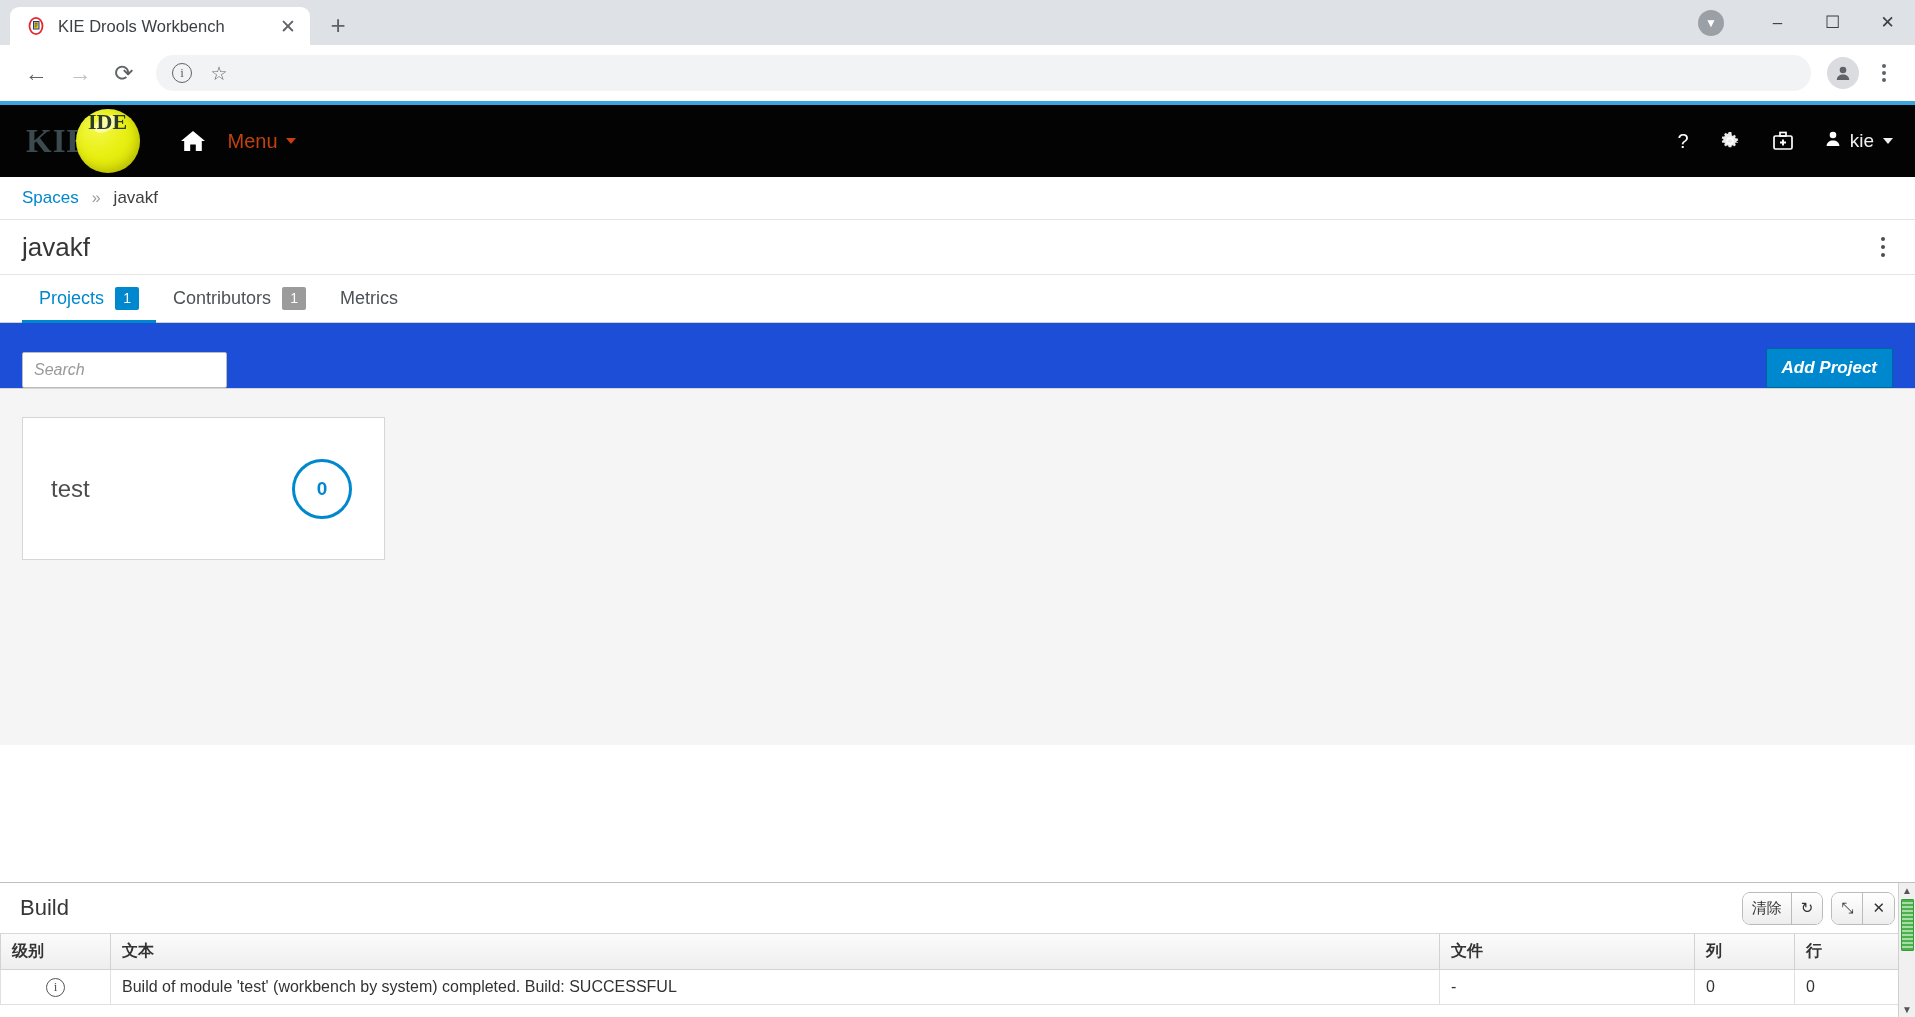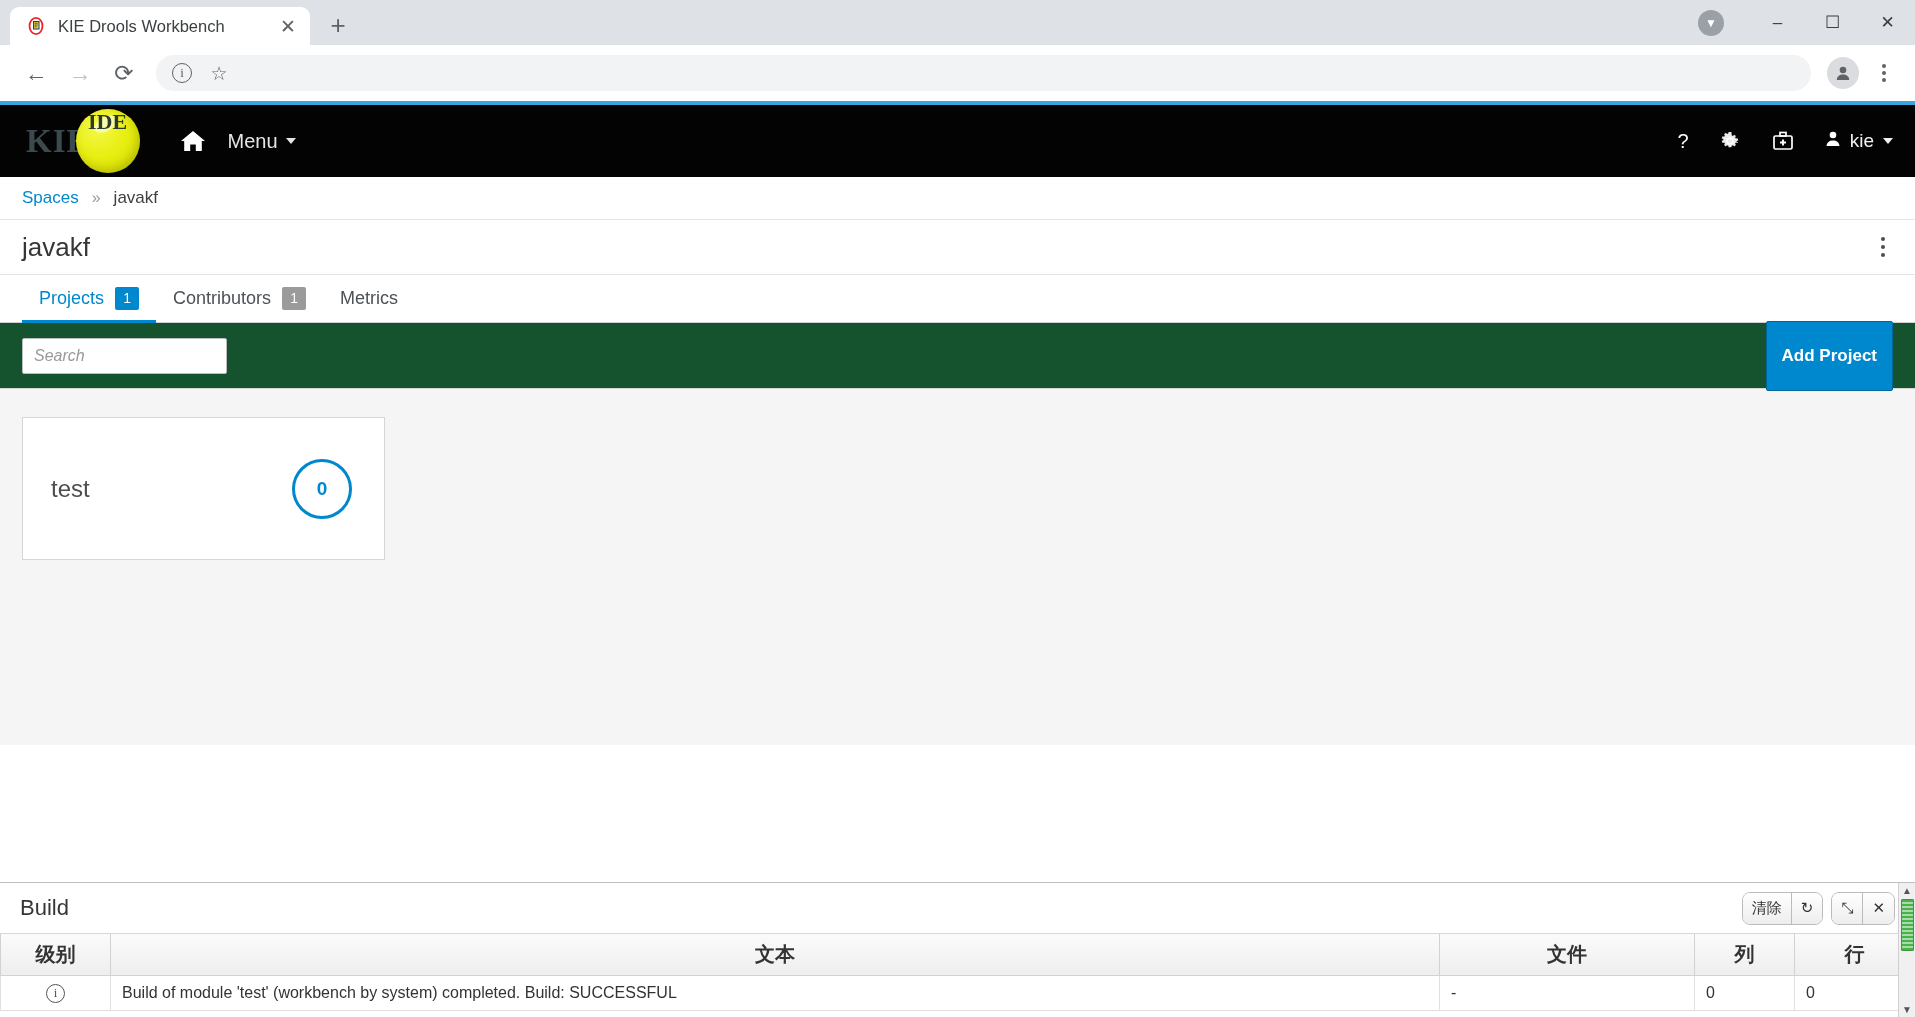--- a/index.html
+++ b/index.html
@@ -111,21 +111,21 @@
     content: ""; position: absolute; top: 8px; left: 17px;
     width: 26px; height: 14px; border-radius: 50%;
     background: rgba(255,255,255,0.55); transform: rotate(-28deg);
   }
   .kie-ball span {
     font-family: "Liberation Serif", serif; font-size: 22px; font-weight: 700;
     color: #2b3a2b; position: relative; z-index: 2;
   }
   .hdr-home { margin: 0 22px 0 6px; cursor: pointer; display: flex; align-items: center; }
   .hdr-menu {
-    font-size: 20px; color: #e5e5e5; cursor: pointer;
+    font-size: 20px; color: #c2410c; cursor: pointer;
     display: flex; align-items: center; gap: 8px;
   }
   .hdr-right { margin-left: auto; display: flex; align-items: center; gap: 30px; }
   .hdr-icon { color: #fff; cursor: pointer; display: flex; align-items: center; font-size: 20px; }
   .hdr-user { display: flex; align-items: center; gap: 9px; font-size: 19px; color: #f0f0f0; cursor: pointer; }
   .caret { width: 0; height: 0; border-left: 5px solid transparent; border-right: 5px solid transparent; border-top: 6px solid currentColor; display: inline-block; }
 
   
   .breadcrumb {
     height: 43px; display: flex; align-items: center; padding: 4px 22px;
@@ -163,33 +163,33 @@
   }
   .tab-badge {
     display: inline-block; min-width: 24px; text-align: center;
     padding: 2px 7px; font-size: 14px; color: #fff; background: #9b9b9b;
     border-radius: 2px; line-height: 1.3;
   }
   .tab-badge.primary { background: #0088ce; }
 
   
   .lib-toolbar {
-    height: 66px; display: flex; align-items: center; padding: 0 22px;
-    background: #14532d; border-bottom: 1px solid #d6d6d6;
+    height: 66px; display: flex; align-items: flex-end; padding: 0 22px;
+    background: #1d4ed8; border-bottom: 1px solid #d6d6d6;
   }
   .search-input {
     width: 205px; height: 36px; border: 1px solid #bbb; border-radius: 2px;
     padding: 0 11px; font-size: 16px; color: #333; background: #fff;
     font-family: "Liberation Sans", sans-serif;
   }
   .search-input::placeholder { color: #999; font-style: italic; }
   .btn-primary {
     margin-left: auto; background: #0088ce; color: #fff; border: 1px solid #00659c;
-    border-radius: 2px; font-size: 17px; font-weight: 600; padding: 24px 15px;
-    cursor: pointer; font-family: "Liberation Sans", sans-serif;
+    border-radius: 2px; font-size: 17px; font-weight: 600; padding: 9px 15px;
+    cursor: pointer; font-family: "Liberation Sans", sans-serif; font-style: italic;
   }
 
   
   .lib-content {
     background: #f5f5f5; padding: 28px 22px; height: 356px;
   }
   .project-card {
     width: 363px; height: 143px; background: #fff; border: 1px solid #d6d6d6;
     display: flex; align-items: center; padding: 0 32px 0 28px; cursor: pointer;
   }
@@ -219,22 +219,22 @@
     background: linear-gradient(to bottom, #ffffff, #ededed);
     border: none; border-left: 1px solid #bbb; height: 31px; padding: 0 9px;
     font-size: 15px; color: #333; cursor: pointer;
     display: flex; align-items: center; justify-content: center;
     font-family: "Liberation Sans", sans-serif;
   }
   .ag button:first-child { border-left: none; }
   .alerts-table { width: 100%; border-collapse: collapse; table-layout: fixed; }
   .alerts-table th {
     background: linear-gradient(to bottom, #fbfbfb, #eeeeee);
-    border: 1px solid #d2d2d2; border-top: none; text-align: center;
-    font-size: 20px; color: #333; font-weight: 700; padding: 7px 11px; height: 34px;
+    border: 1px solid #d2d2d2; border-top: none; text-align: left;
+    font-size: 16px; color: #333; font-weight: 700; padding: 7px 11px; height: 34px;
   }
   .alerts-table td {
     border: 1px solid #e0e0e0; font-size: 16px; color: #333;
     padding: 7px 11px; height: 34px; background: #fff;
   }
   .alerts-table td.center { text-align: center; }
   .info-circle {
     display: inline-flex; width: 19px; height: 19px; border-radius: 50%;
     border: 1.5px solid #555; align-items: center; justify-content: center;
     font-size: 13px; color: #555; font-family: "Liberation Serif", serif;

